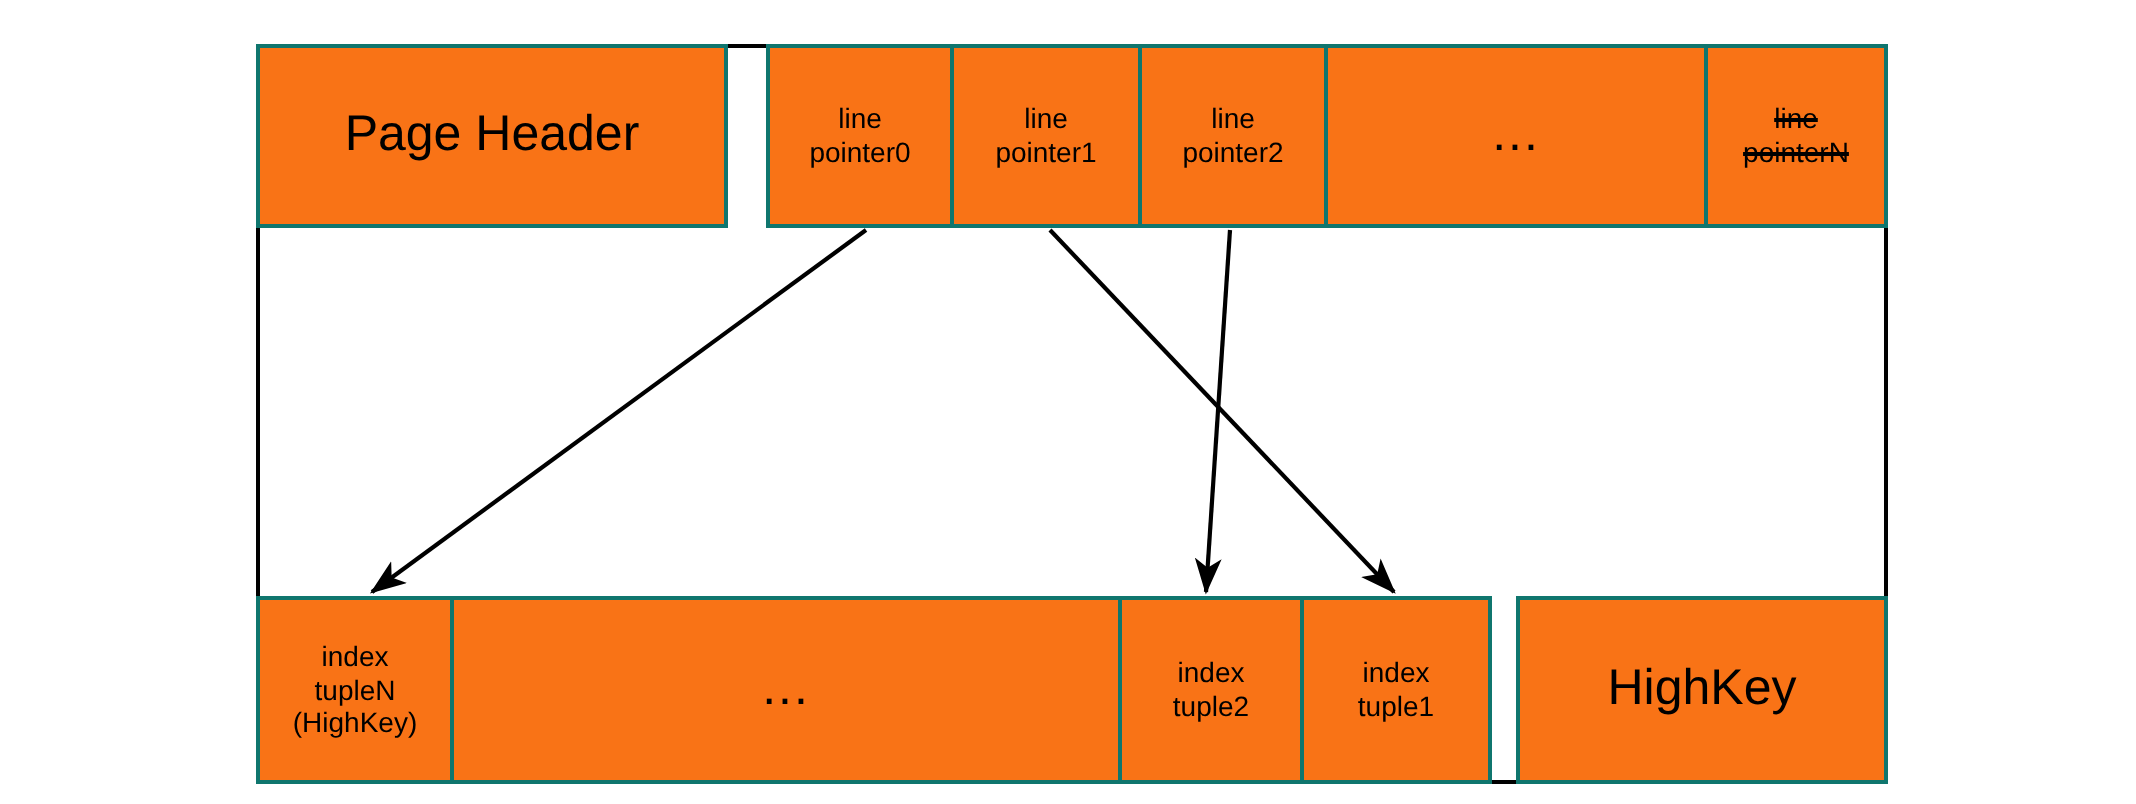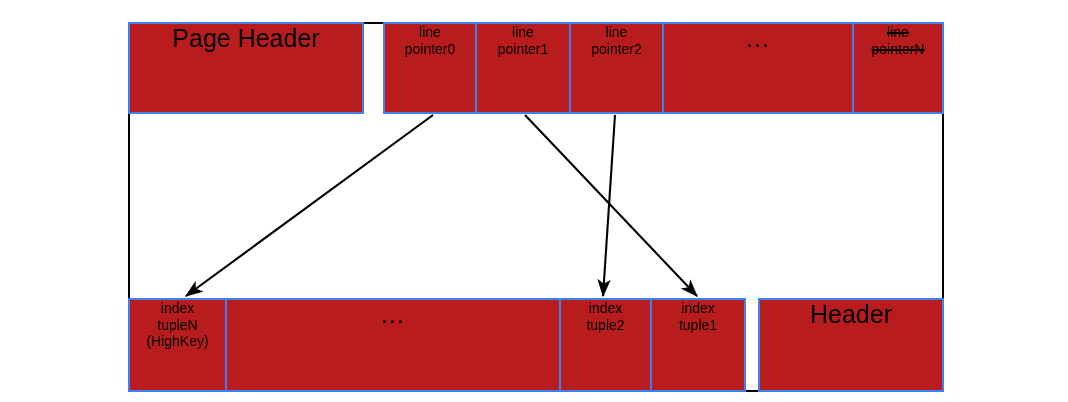--- a/index.html
+++ b/index.html
@@ -28,24 +28,24 @@
     width: 816px;
     height: 370px;
     border: 2px solid #000000;
     box-sizing: border-box;
     background: #ffffff;
   }
   
   .cell {
     position: absolute;
     box-sizing: border-box;
-    border: 2px solid #3b82f6;
-    background: #b91c1c;
+    border: 2px solid #0f766e;
+    background: #f97316;
     display: flex;
-    align-items: flex-start;
+    align-items: center;
     justify-content: center;
     text-align: center;
     line-height: 1.18;
     white-space: pre-line;
   }
   .cell-txt {
     display: block;
     width: 100%;
     text-align: center;
     white-space: pre-line;
@@ -118,21 +118,21 @@
     <span class="cell-txt">index
 tuple2</span>
   </div>
 
   <div class="cell small-label" style="left:650px; top:298px; width:96px; height:94px;">
     <span class="cell-txt">index
 tuple1</span>
   </div>
 
   <div class="cell big-label" style="left:758px; top:298px; width:186px; height:94px;">
-    <span class="cell-txt">Header</span>
+    <span class="cell-txt">HighKey</span>
   </div>
 
   <svg id="arrow-layer" viewBox="0 0 1068 402">
     <defs>
       <marker id="arrowhead" markerWidth="9" markerHeight="9" refX="8" refY="3.2" orient="auto" markerUnits="strokeWidth">
         <path d="M0,0 L8.6,3.2 L0,6.4 L2.2,3.2 Z" fill="#000000"></path>
       </marker>
     </defs>
 
     <line x1="433" y1="115" x2="186" y2="296" stroke="#000000" stroke-width="2.1" marker-end="url(#arrowhead)"></line>

